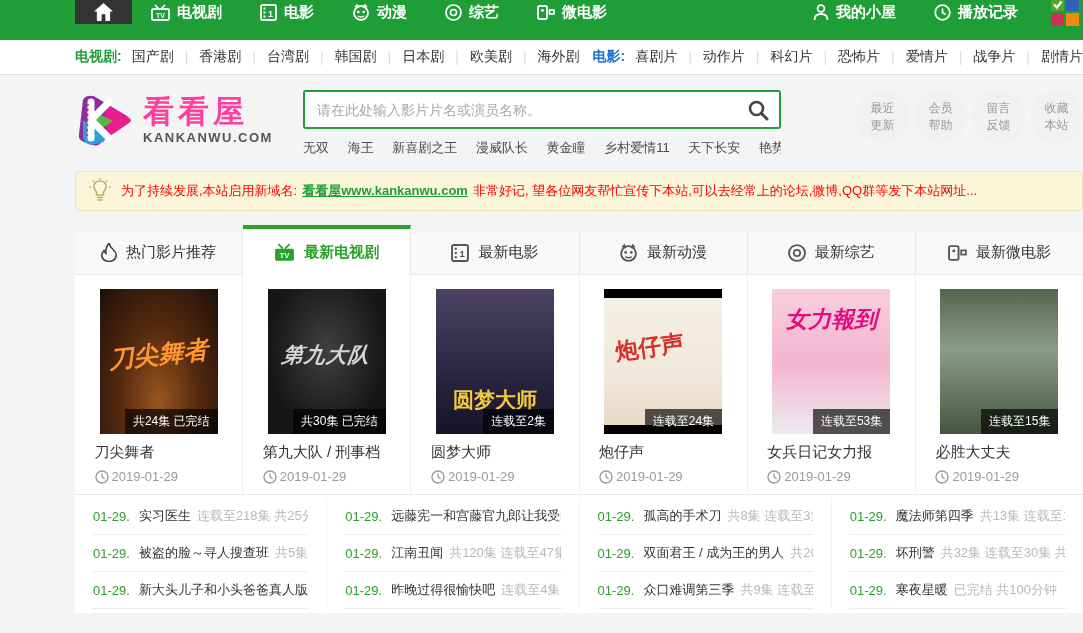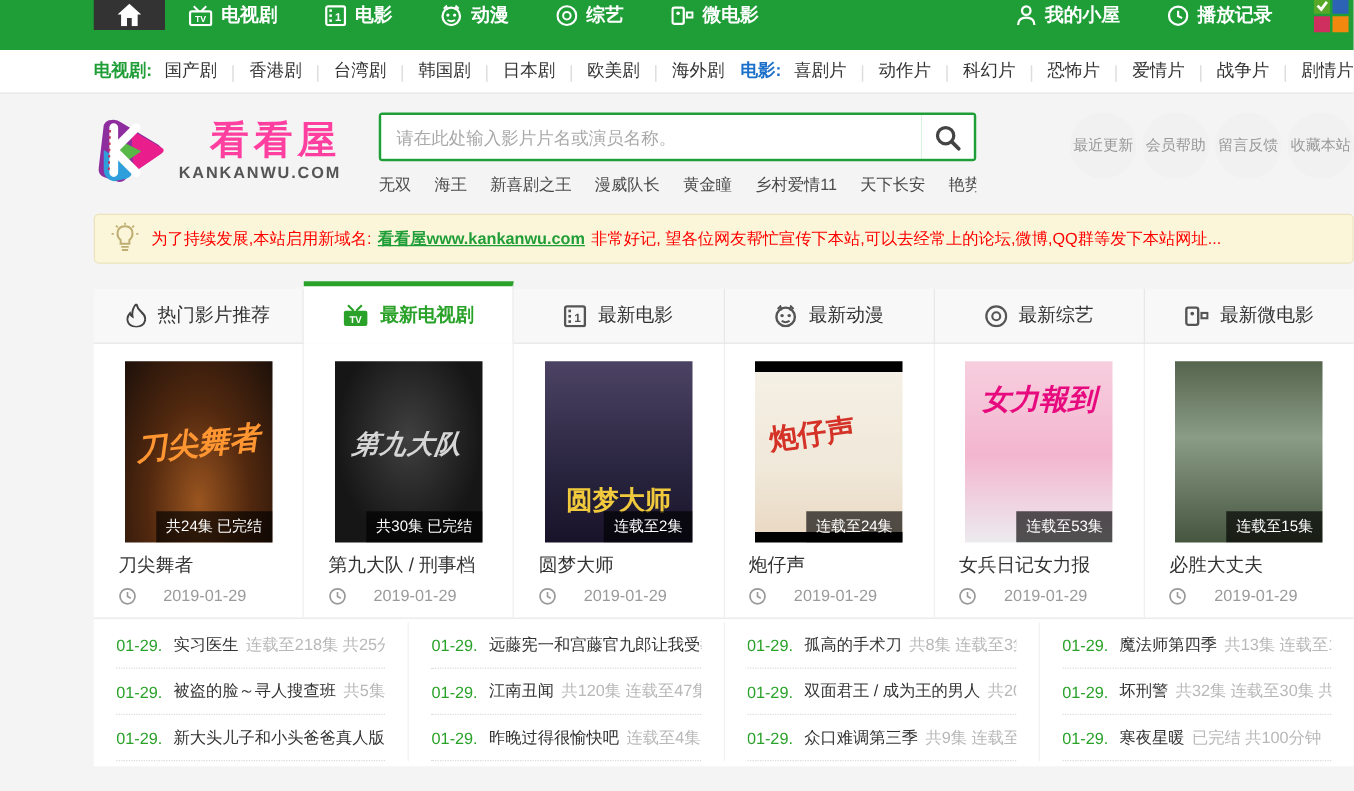--- a/index.html
+++ b/index.html
@@ -23,33 +23,33 @@
   .cat-label.green { color:#1f9e38; }
   .cat-label.blue { color:#1a6fc9; }
   .cat-item { color:#333; cursor:pointer; }
   .sep { color:#ddd; margin:0 11px; }
   .subnav-right { margin-left:auto; display:flex; align-items:center; }
 
   
   .header { display:flex; align-items:flex-start; padding:15px 0 10px; }
   .logo { display:flex; align-items:center; width:228px; cursor:pointer; }
   .logo-text { margin-left:8px; }
-  .logo-title { color:#ff3fa0; font-size:31px; font-weight:bold; letter-spacing:4px; line-height:1;text-align:right; }
+  .logo-title { color:#ff3fa0; font-size:31px; font-weight:bold; letter-spacing:4px; line-height:1; }
   .logo-domain { color:#555; font-size:13px; font-weight:bold; letter-spacing:1.5px; margin-top:3px; }
   .search-wrap { width:478px; }
   .search-box { display:flex; align-items:flex-start; height:39px; border:2px solid #1f9e38; border-radius:3px; background:#22c55e; }
   .search-box input { flex:1; border:none; outline:none; height:100%; padding:0 12px; font-size:14px; color:#333;
     font-family:"Liberation Sans","DejaVu Sans",sans-serif; }
   .search-box input::placeholder { color:#a9a9a9; }
   .search-btn { width:42px; height:100%; background:#fff; border:none; display:flex; align-items:center; justify-content:center; cursor:pointer; }
   .keywords { margin-top:10px; font-size:13px; color:#4a4a4a; white-space:nowrap; overflow:hidden; }
   .keywords span { margin-right:15px; cursor:pointer; }
   .quick-btns { margin-left:auto; display:flex; gap:5px; }
   .qbtn { width:53px; height:53px; border-radius:50%; background:#f1f1f1; color:#999; font-size:12px;
-    display:flex; align-items:center; justify-content:center; line-height:1.35; cursor:pointer; }
+    display:flex; flex-direction:column; align-items:center; justify-content:center; line-height:1.35; cursor:pointer; }
 
   
   .notice { margin:4px 0 0; background:#fbf6d9; border:1px solid #ece3bd; border-radius:4px;
     height:40px; display:flex; align-items:center; padding:0 13px; font-size:13px; color:#f00; white-space:nowrap; overflow:hidden; }
   .notice .bulb { margin-right:10px; flex:none; }
   .notice a { color:#1f9e38; text-decoration:underline; margin:0 5px; cursor:pointer; font-weight:bold; }
 
   
   .tabs { display:flex; height:50px; margin-top:14px; }
   .tab { flex:1; height:44px; margin-top:6px; display:flex; align-items:center; justify-content:center; gap:9px;
@@ -75,21 +75,21 @@
   .p3 .pt { bottom:14%; color:#f0c93c; font-size:21px; text-align:center; }
   .p4 { background:linear-gradient(180deg,#000 0%,#000 6%, #f5f0e5 6%, #f0e8d9 60%, #ead9c4 94%, #000 94%); }
   .p4 .pt { top:28%; color:#d53227; font-size:23px; transform:rotate(-8deg); text-align:left; padding-left:6px;
     font-family:"Liberation Serif","DejaVu Serif",serif; }
   .p5 { background:linear-gradient(180deg,#f7cede 0%, #f3b6cf 52%, #ecebee 100%); }
   .p5 .pt { top:10%; color:#e70a7e; font-size:23px; font-style:italic; text-align:center; }
   .p6 { background:linear-gradient(180deg,#55644d 0%, #8b9c86 42%, #46553f 100%); }
   .badge { position:absolute; bottom:0; right:0; background:rgba(0,0,0,.66); color:#fff; font-size:12px;
     padding:4px 8px; white-space:nowrap; }
   .card-title { width:128px; margin-top:9px; font-size:15px; color:#333; white-space:nowrap; overflow:hidden; }
-  .card-date { width:128px; margin-top:7px; color:#9a9a9a; font-size:13px; display:flex; align-items:center; gap:22px; }
+  .card-date { width:128px; margin-top:7px; color:#9a9a9a; font-size:13px; display:flex; align-items:center; gap:3px; }
 
   
   .list { border-top:1px solid #e8e8e8; display:flex; padding:3px 0 4px;justify-content:space-between; }
   .list-col { flex:1; padding:0 18px; border-left:1px solid #f1f1f1; min-width:0; }
   .list-col:first-child { border-left:none; }
   .list-row { height:37px; display:flex; align-items:center; font-size:13px; border-bottom:1px dotted #dcdcdc;
     white-space:nowrap; overflow:hidden; cursor:pointer; }
   .list-date { color:#2aa22a; margin-right:9px; flex:none; }
   .list-title { color:#333; margin-right:6px; }
   .list-meta { color:#b8b8b8; }

